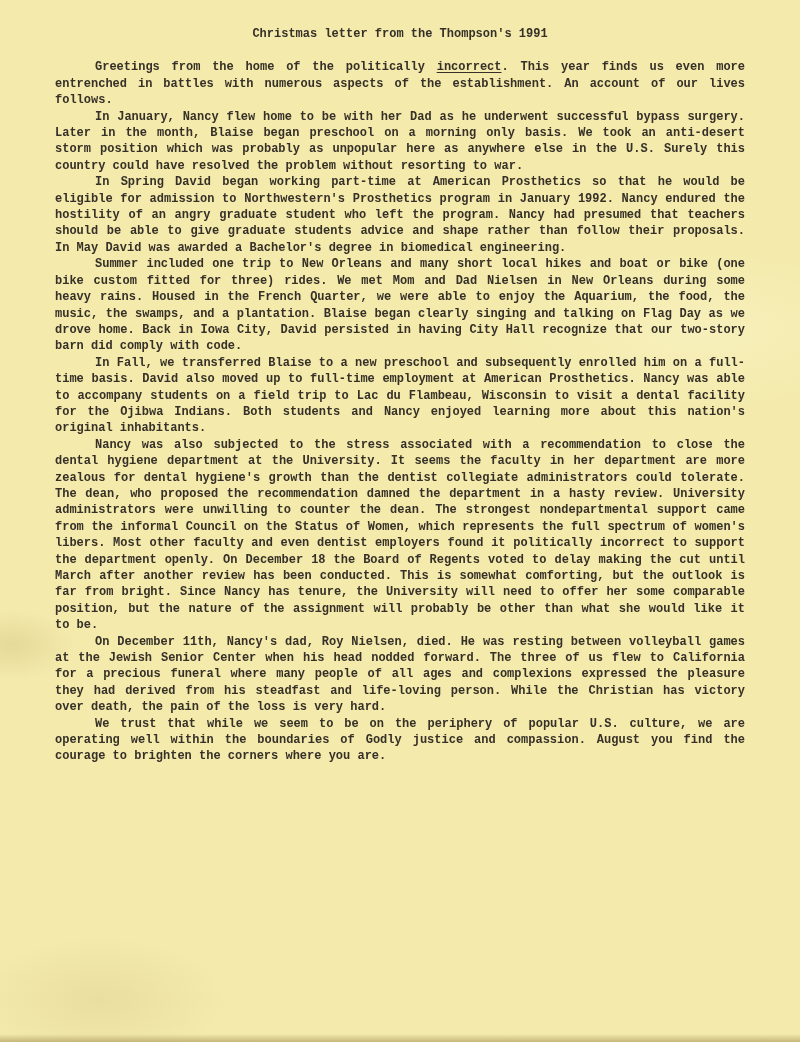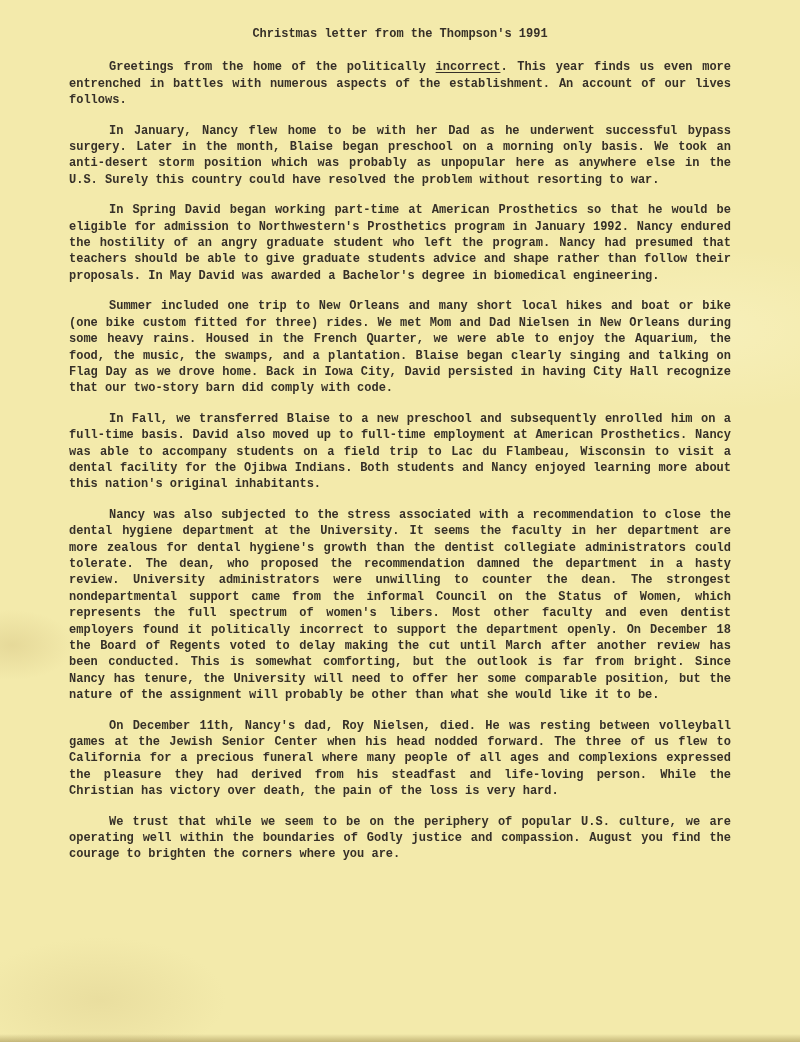--- a/index.html
+++ b/index.html
@@ -24,21 +24,21 @@
     line-height: 16.4px;
     color: #363028;
     overflow: hidden;
   }
   .title {
     text-align: center;
     margin: 0 0 17px 0;
     letter-spacing: 0;
   }
   .para {
-    margin: 14px;
+    margin: 0;
     text-align: justify;
     text-indent: 40px;
   }
   .underlined {
     text-decoration: underline;
     text-underline-offset: 2px;
   }
   .bottom-edge {
     position: absolute;
     left: 0;

